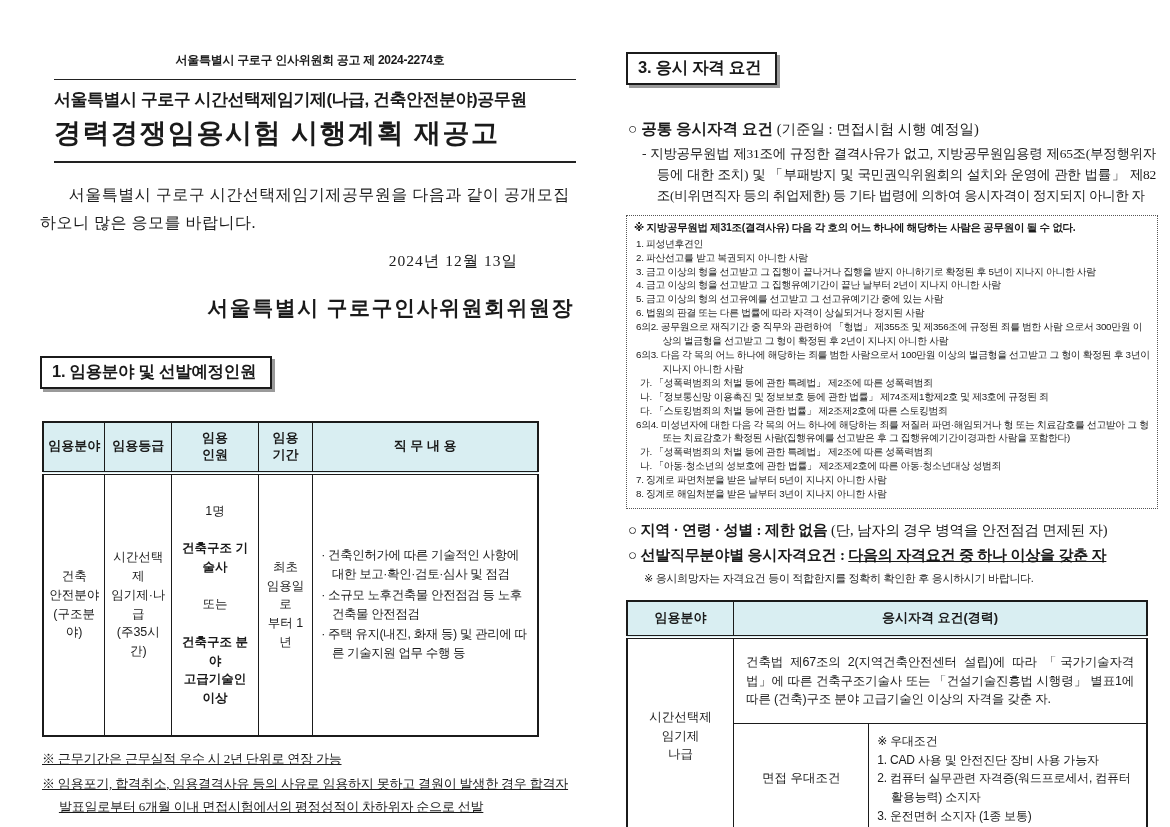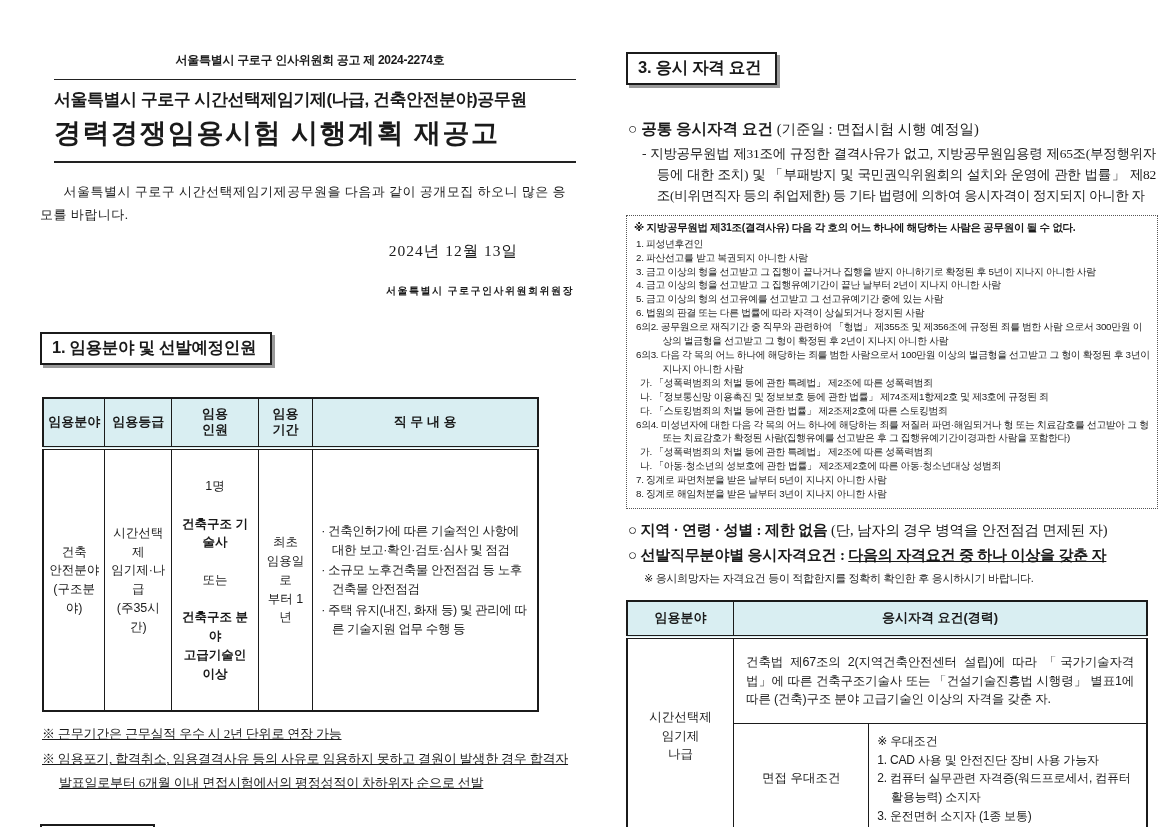--- a/index.html
+++ b/index.html
@@ -22,26 +22,26 @@
     border-top: 1.5px solid #222;
     border-bottom: 2.5px solid #222;
     text-align: left;
     padding: 8px 0 10px 0;
     margin: 0 4px 18px 14px;
   }
   .subtitle { font-size: 17px; font-weight: bold; letter-spacing: -0.5px; margin-bottom: 4px; }
   .main-title { font-size: 27px; font-weight: bold; letter-spacing: 1.5px; }
 
   .intro {
-    font-size: 13px; line-height: 1.75;
+    font-size: 16px; line-height: 1.75;
     text-indent: 1.8em; letter-spacing: 0.5px;
     margin: 0 10px 14px 0;
   }
   .doc-date { font-size: 15.5px; text-align: right; padding-right: 62px; margin-bottom: 22px; letter-spacing: 1px; }
-  .doc-signer { font-size: 10px; font-weight: bold; text-align: right; padding-right: 6px; letter-spacing: 1.5px; margin-bottom: 34px; }
+  .doc-signer { font-size: 21px; font-weight: bold; text-align: right; padding-right: 6px; letter-spacing: 1.5px; margin-bottom: 34px; }
 
   
   .sec-head {
     display: inline-block;
     border: 2px solid #1b1b1b;
     background: #ffffff;
     box-shadow: 3px 3px 0 #9a9a9a;
     font-size: 16.5px; font-weight: bold;
     padding: 3px 14px 4px 10px;
     margin-bottom: 32px;

